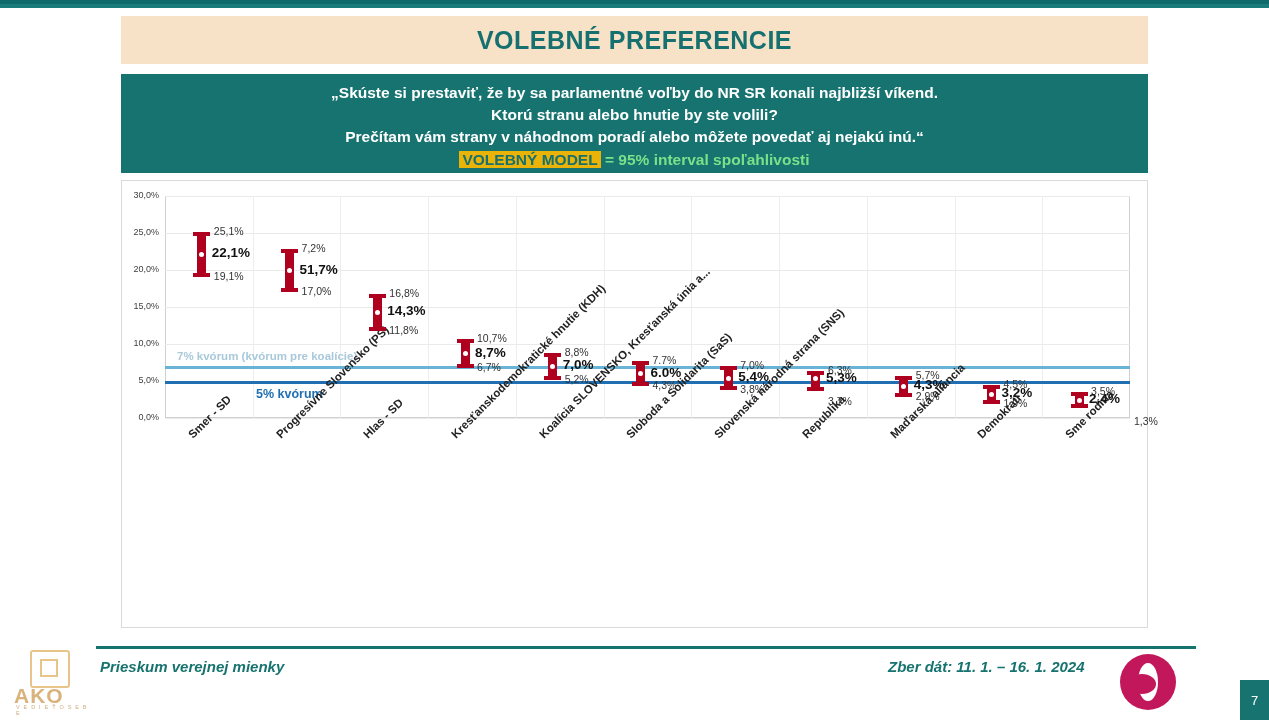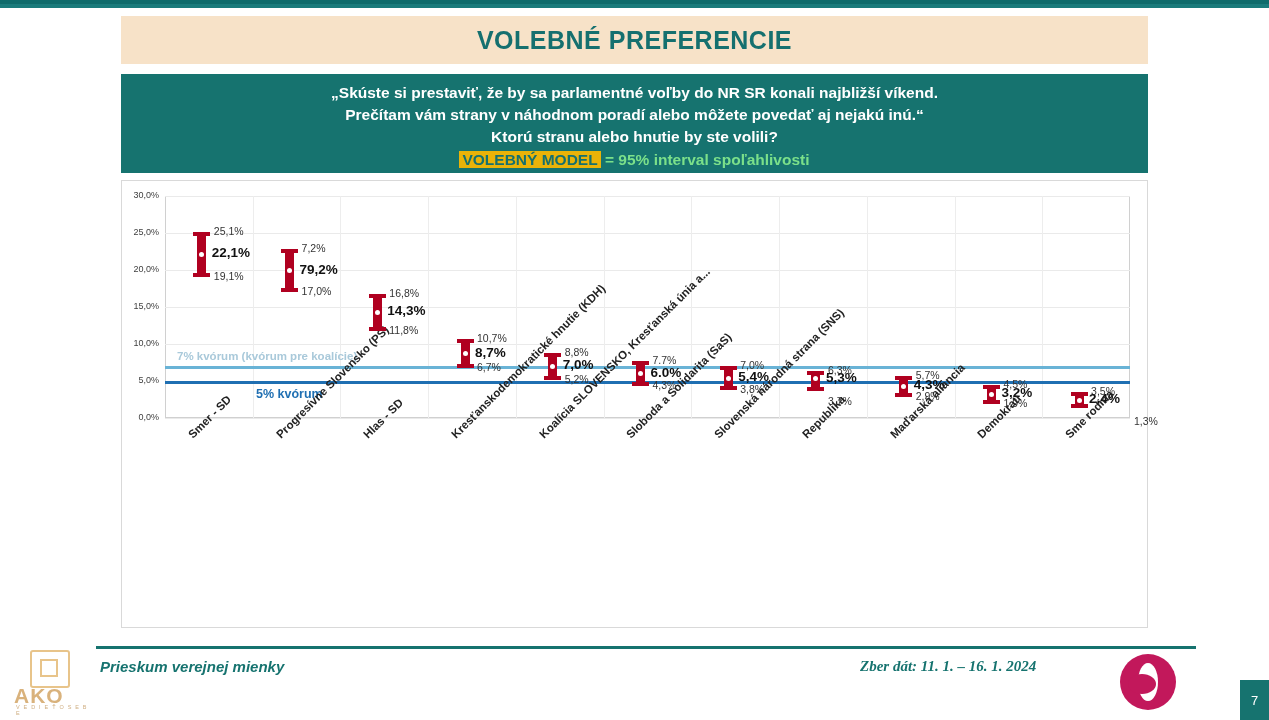--- a/index.html
+++ b/index.html
@@ -40,21 +40,21 @@
   .dot{position:absolute;width:5px;height:5px;background:#ffffff;border-radius:50%;}
 
   .lbl-hi,.lbl-lo{position:absolute;font-size:10.5px;color:#333;white-space:nowrap;}
   .lbl-mid{position:absolute;font-size:13.5px;font-weight:bold;color:#111;white-space:nowrap;text-align:right;}
 
   .xlabel{position:absolute;font-size:11.5px;font-weight:bold;color:#222;transform-origin:left top;transform:rotate(-45deg);white-space:nowrap;}
 
   
   .footer-line{position:absolute;left:96px;top:646px;width:1100px;height:3px;background:#16736f;}
   .footer-left{position:absolute;left:100px;top:658px;font-size:15px;font-weight:bold;font-style:italic;color:#16736f;}
-  .footer-right{position:absolute;left:860px;top:658px;font-size:15px;font-weight:bold;font-style:italic;color:#16736f;font-family:Liberation Serif, serif;}
+  .footer-right{position:absolute;left:888px;top:658px;font-size:15px;font-weight:bold;font-style:italic;color:#16736f;}
 
   .logo{position:absolute;left:12px;top:650px;width:80px;height:62px;}
   .logo-mark{position:absolute;left:18px;top:0px;width:36px;height:34px;border:2px solid #e8c48a;border-radius:3px;}
   .logo-mark:after{content:"";position:absolute;left:8px;top:7px;width:14px;height:14px;border:2px solid #e8c48a;}
   .logo-text{position:absolute;left:2px;top:34px;font-size:21px;font-weight:bold;color:#d9b27c;letter-spacing:1px;}
   .logo-sub{position:absolute;left:4px;top:54px;font-size:5.5px;color:#cfae82;letter-spacing:1.2px;}
 
   .swirl{position:absolute;left:1120px;top:654px;width:56px;height:56px;border-radius:50%;background:#c2185b;}
   .swirl:before{content:"";position:absolute;left:18px;top:9px;width:20px;height:38px;border-radius:50%;background:#ffffff;}
   .swirl:after{content:"";position:absolute;left:8px;top:20px;width:28px;height:20px;border-radius:50%;background:#c2185b;}
@@ -66,22 +66,22 @@
 
 <div class="top-bar"></div>
 <div class="top-bar-accent"></div>
 
 <div class="title-banner">
   <span>VOLEBNÉ PREFERENCIE</span>
 </div>
 
 <div class="q-banner">
   <div class="l">„Skúste si prestaviť, že by sa parlamentné voľby do NR SR konali najbližší víkend.</div>
+  <div class="l">Ktorú stranu alebo hnutie by ste volili?</div>
   <div class="l">Prečítam vám strany v náhodnom poradí alebo môžete povedať aj nejakú inú.“</div>
-  <div class="l">Ktorú stranu alebo hnutie by ste volili?</div>
   <div class="l4"><span class="hl">VOLEBNÝ MODEL</span><span class="green"> = 95% interval spoľahlivosti</span></div>
 </div>
 
 <div class="chart-panel"></div>
 <div class="plot-border"></div>
 <div class="plot" id="plot">
     <div class="gridline" style="top: 222px;"></div>
     <div class="ytick" style="top: 222px; left: -46px;">0,0%</div>
     <div class="gridline" style="top: 185px;"></div>
     <div class="ytick" style="top: 185px; left: -46px;">5,0%</div>
@@ -116,21 +116,21 @@
     <div class="lbl-hi" style="left: 48.8455px; top: 29.26px;">25,1%</div>
     <div class="lbl-lo" style="left: 48.8455px; top: 73.66px;">19,1%</div>
     <div class="lbl-mid" style="left: 46.8455px; top: 49.46px;">22,1%</div>
     <div class="xlabel" style="left: 20.8455px; top: 236px;">Smer - SD</div>
     <div class="bar" style="left: 120.073px; top: 53.28px; height: 42.92px;"></div>
     <div class="cap" style="left: 116.073px; top: 53.28px;"></div>
     <div class="cap" style="left: 116.073px; top: 92.2px;"></div>
     <div class="dot" style="left: 122.073px; top: 72.24px;"></div>
     <div class="lbl-hi" style="left: 136.573px; top: 46.28px;">7,2%</div>
     <div class="lbl-lo" style="left: 136.573px; top: 89.2px;">17,0%</div>
-    <div class="lbl-mid" style="left: 134.573px; top: 65.74px;">79,2%</div>
+    <div class="lbl-mid" style="left: 134.573px; top: 65.74px;">51,7%</div>
     <div class="xlabel" style="left: 108.573px; top: 236px;">Progresívne Slovensko (PS)</div>
     <div class="bar" style="left: 207.8px; top: 97.68px; height: 37px;"></div>
     <div class="cap" style="left: 203.8px; top: 97.68px;"></div>
     <div class="cap" style="left: 203.8px; top: 130.68px;"></div>
     <div class="dot" style="left: 209.8px; top: 113.68px;"></div>
     <div class="lbl-hi" style="left: 224.3px; top: 90.68px;">16,8%</div>
     <div class="lbl-lo" style="left: 224.3px; top: 127.68px;">11,8%</div>
     <div class="lbl-mid" style="left: 222.3px; top: 107.18px;">14,3%</div>
     <div class="xlabel" style="left: 196.3px; top: 236px;">Hlas - SD</div>
     <div class="bar" style="left: 295.527px; top: 142.82px; height: 29.6px;"></div>

